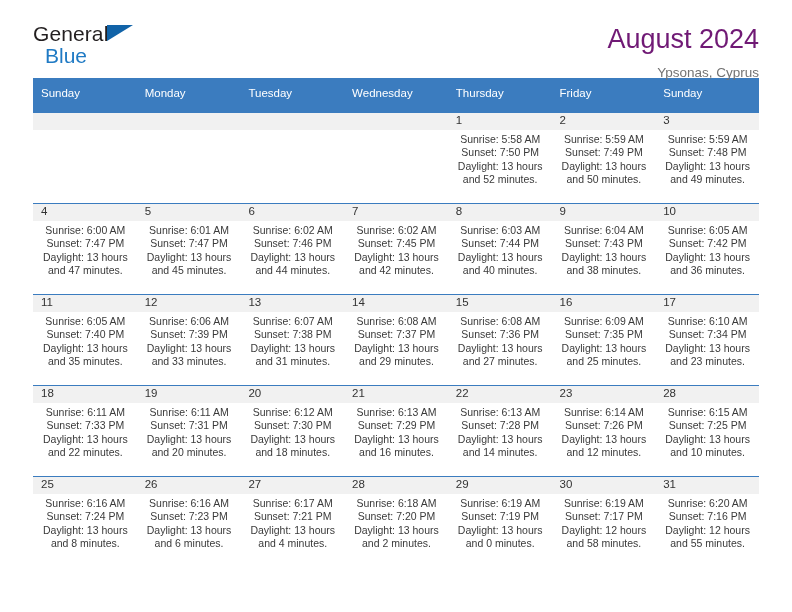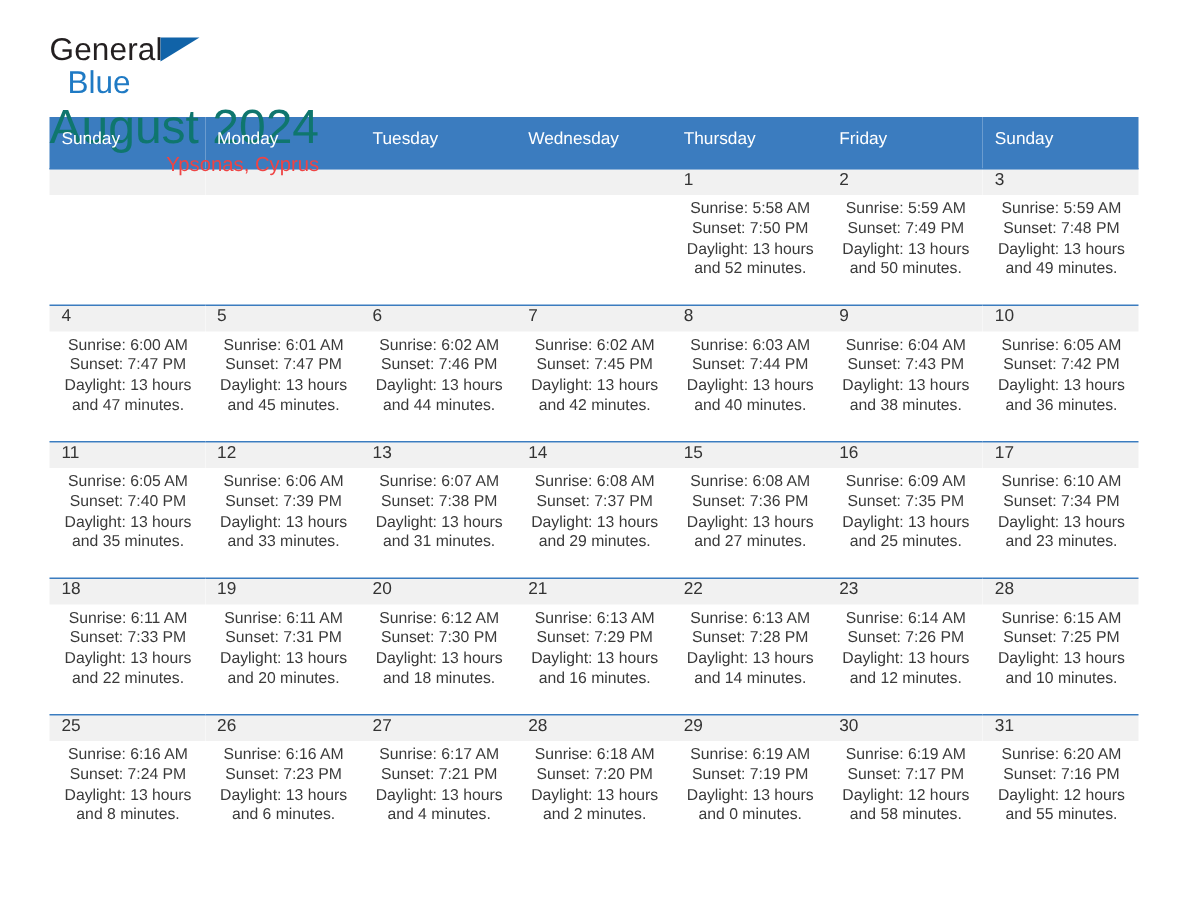--- a/index.html
+++ b/index.html
@@ -23,21 +23,20 @@
   }
 
   
   .header {
     display: flex;
     align-items: flex-start;
     justify-content: space-between;
     height: 72px;
     padding-top: 23px;
     box-sizing: border-box;
-    flex-direction: column;
   }
   .brand {
     position: relative;
     width: 120px;
     height: 48px;
     line-height: 1;
   }
   .brand-general {
     font-size: 21px;
     color: #231f20;
@@ -58,30 +57,30 @@
     width: 0;
     height: 0;
     border-left: 26px solid #1163a8;
     border-bottom: 16px solid transparent;
   }
   .titles {
     text-align: right;
     padding-top: 2px;
   }
   .cal-title {
-    font-size: 32px;
-    color: #0f766e;
+    font-size: 27px;
+    color: #701a75;
     line-height: 1.05;
     font-weight: normal;
     margin: 0;
   }
   .cal-sub {
     font-size: 13.5px;
-    color: #ef4444;
-    margin-top: 0;
+    color: #737373;
+    margin-top: 12px;
   }
 
   
   .calendar {
     width: 726px;
     border-collapse: collapse;
     table-layout: fixed;
     margin-top: 6px;
   }
   .calendar th {

